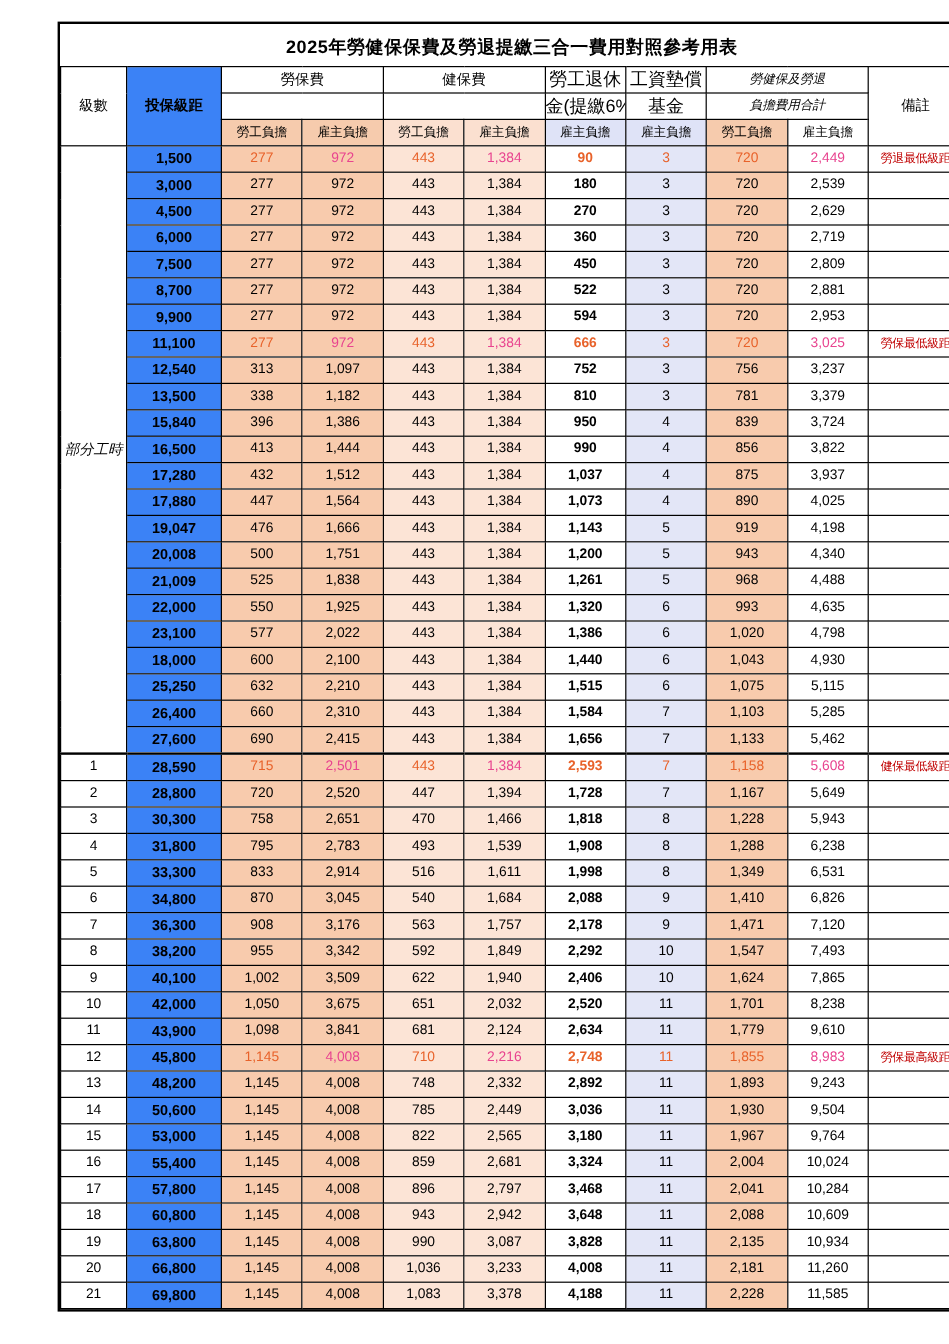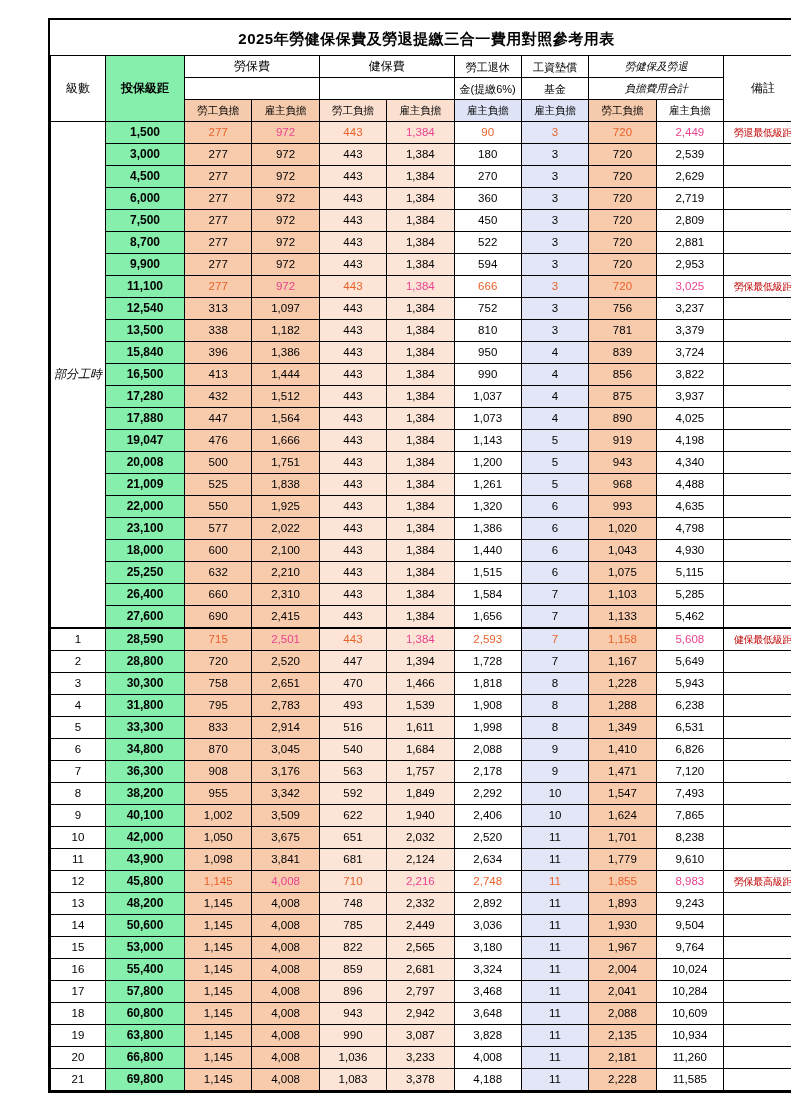--- a/index.html
+++ b/index.html
@@ -58,21 +58,21 @@
     font-weight: normal;
   }
   .hdr-group {
     font-size: 12px;
   }
   .hdr-small {
     font-size: 10.5px;
     font-style: italic;
   }
   .hdr-tiny {
-    font-size: 11px;
+    font-size: 15px;
     line-height: 12px;
   }
   .lbl-labor {
     background: #f6cbad;
     font-size: 10.5px;
   }
   .lbl-emp {
     background: #f6cbad;
     font-size: 10.5px;
   }
@@ -91,26 +91,26 @@
   .lbl-total-labor {
     background: #f6cbad;
     font-size: 10.5px;
   }
   .lbl-total-emp {
     background: #ffffff;
     font-size: 10.5px;
   }
   
   .c-grade { background: #ffffff; width: 54px; }
-  .c-salary { background: #86efac; width: 78px; font-weight: bold; font-size: 12px;}
+  .c-salary { background: #3b82f6; width: 78px; font-weight: bold; font-size: 12px;}
   .c-ls-lab { background: #f8cbad; width: 64px; }
   .c-ls-emp { background: #f8cbad; width: 64px; }
   .c-h-lab  { background: #fce4d6; width: 64px; }
   .c-h-emp  { background: #fce4d6; width: 64px; }
-  .c-ret    { background: #ffffff; width: 70px; }
+  .c-ret    { background: #ffffff; width: 70px; font-weight: bold; }
   .c-wage   { background: #e3e6f7; width: 48px; }
   .c-t-lab  { background: #f8cbad; width: 70px; }
   .c-t-emp  { background: #ffffff; width: 70px; }
   .c-note   { background: #ffffff; width: 78px; }
   .note-text {
     color: #c00000;
     font-size: 10px;
     letter-spacing: -0.3px;
   }
   tr.hl td { color: #e8622a; }

